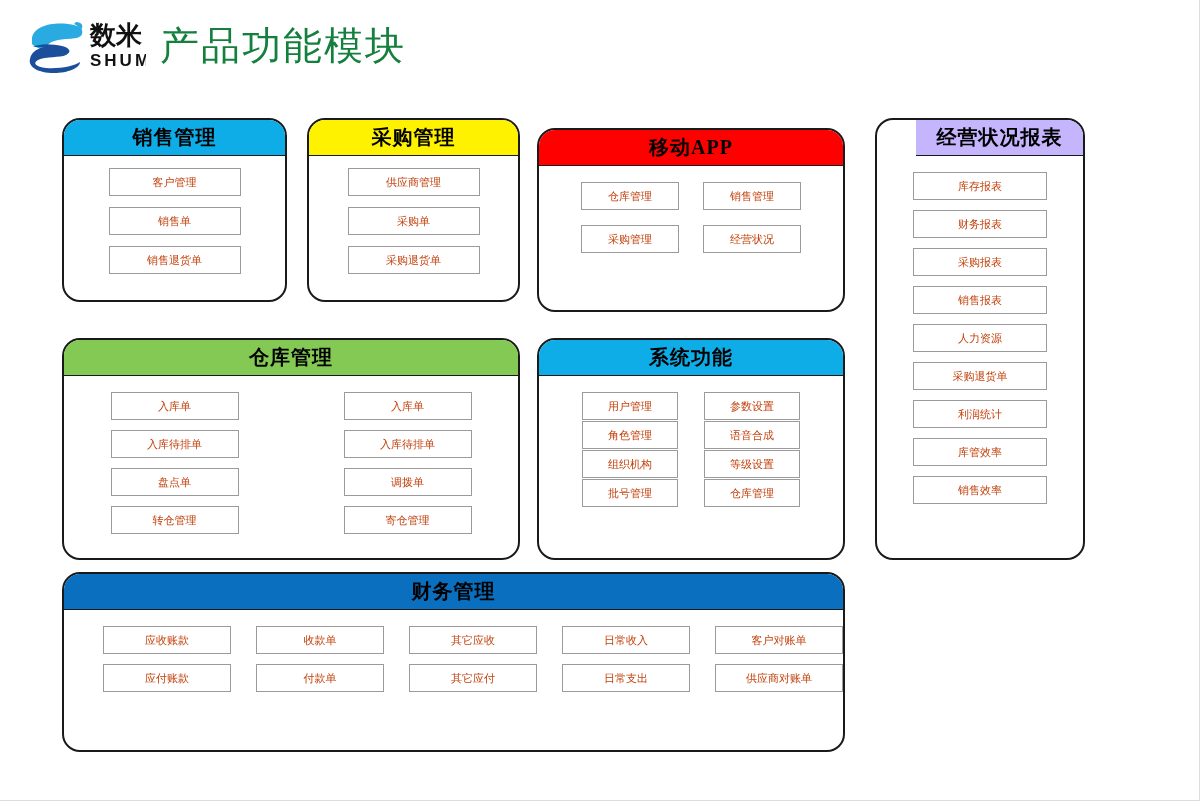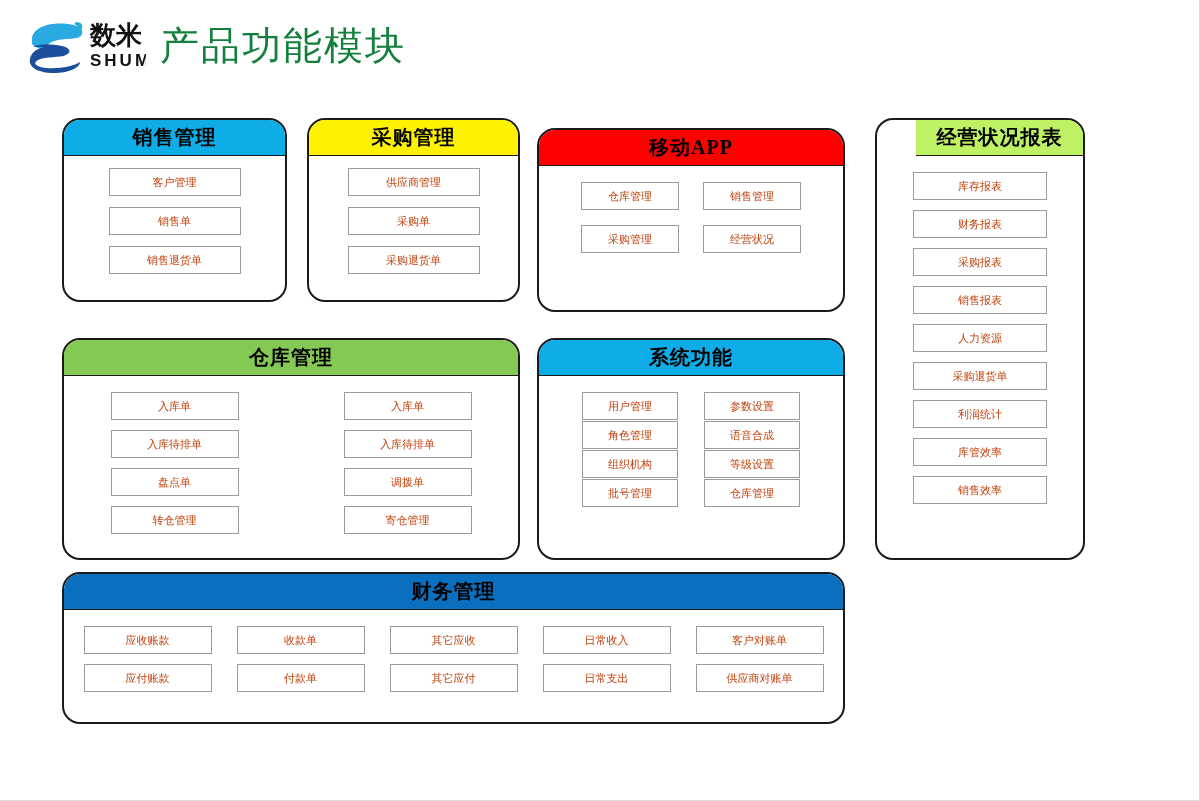--- a/index.html
+++ b/index.html
@@ -67,36 +67,36 @@
     font-family:"Liberation Serif","DejaVu Serif",serif;
   }
 
   
   #card-sales       {left:62px;  top:118px; width:225px; height:184px;}
   #card-purchase    {left:307px; top:118px; width:213px; height:184px;}
   #card-mobile      {left:537px; top:128px; width:308px; height:184px;}
   #card-reports     {left:875px; top:118px; width:210px; height:442px;}
   #card-warehouse   {left:62px;  top:338px; width:458px; height:222px;}
   #card-system      {left:537px; top:338px; width:308px; height:222px;}
-  #card-finance     {left:62px;  top:572px; width:783px; height:152px;}
+  #card-finance     {left:62px;  top:572px; width:783px; height:180px;}
 
   #card-sales     .btn{width:132px;}
   #card-sales     .btn-row{margin-bottom:11px;}
   #card-purchase  .btn{width:132px;}
   #card-purchase  .btn-row{margin-bottom:11px;}
   #card-mobile    .btn{width:98px;}
   #card-mobile    .btn-row{gap:24px;margin-bottom:15px;}
   #card-reports   .btn{width:134px;}
   #card-reports   .btn-row{margin-bottom:10px;text-align:center;}
   #card-warehouse .btn{width:128px;}
   #card-warehouse .btn-row{gap:105px;margin-bottom:10px;}
   #card-system    .btn{width:96px;}
   #card-system    .btn-row{gap:26px;margin-bottom:1px;}
   #card-finance   .btn{width:128px;}
-  #card-finance   .btn-row{gap:25px;}
+  #card-finance   .btn-row{gap:25px;justify-content:flex-end;}
   #card-finance   .card-body{padding-top:16px;}
   #card-mobile    .card-body{padding-top:16px;}
   #card-warehouse .card-body{padding-top:16px;}
   #card-system    .card-body{padding-top:16px;}
   #card-reports   .card-body{padding-top:16px;}
 </style>
 </head>
 <body>
 
 <div id="page">
@@ -157,21 +157,21 @@
           <div class="btn">仓库管理</div>
           <div class="btn">销售管理</div>
         </div>
         <div class="btn-row">
           <div class="btn">采购管理</div>
           <div class="btn">经营状况</div>
         </div>
       </div>
     </div>
   <div class="card" id="card-reports">
-      <div class="card-head" style="background: #bef264; margin-left: 39px;">
+      <div class="card-head" style="background: #c4b5fd; margin-left: 39px;">
         <span>经营状况报表</span>
       </div>
       <div class="card-body">
         <div class="btn-row">
           <div class="btn">库存报表</div>
         </div>
         <div class="btn-row">
           <div class="btn">财务报表</div>
         </div>
         <div class="btn-row">

